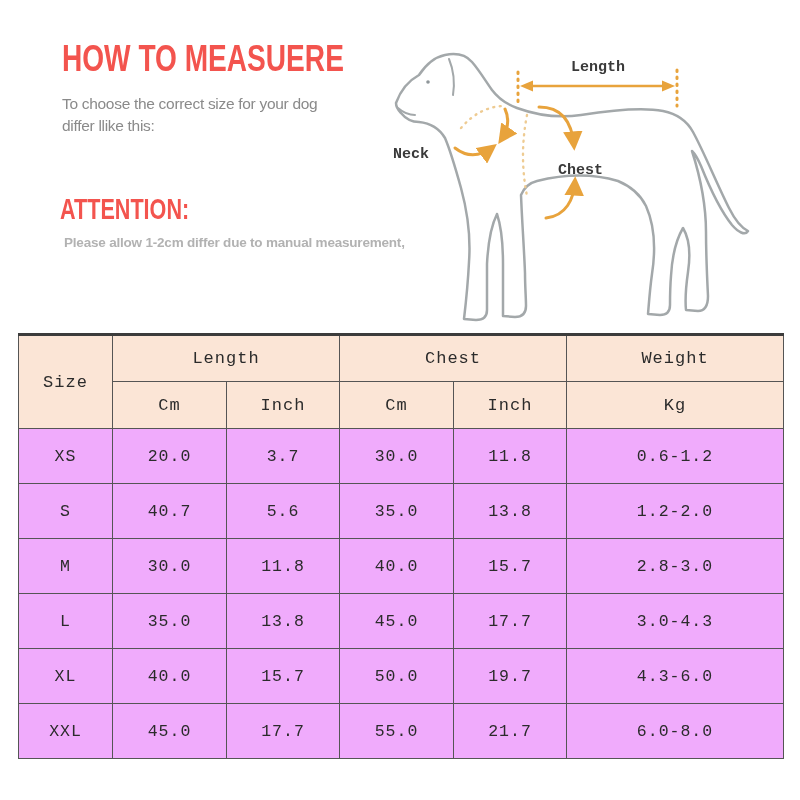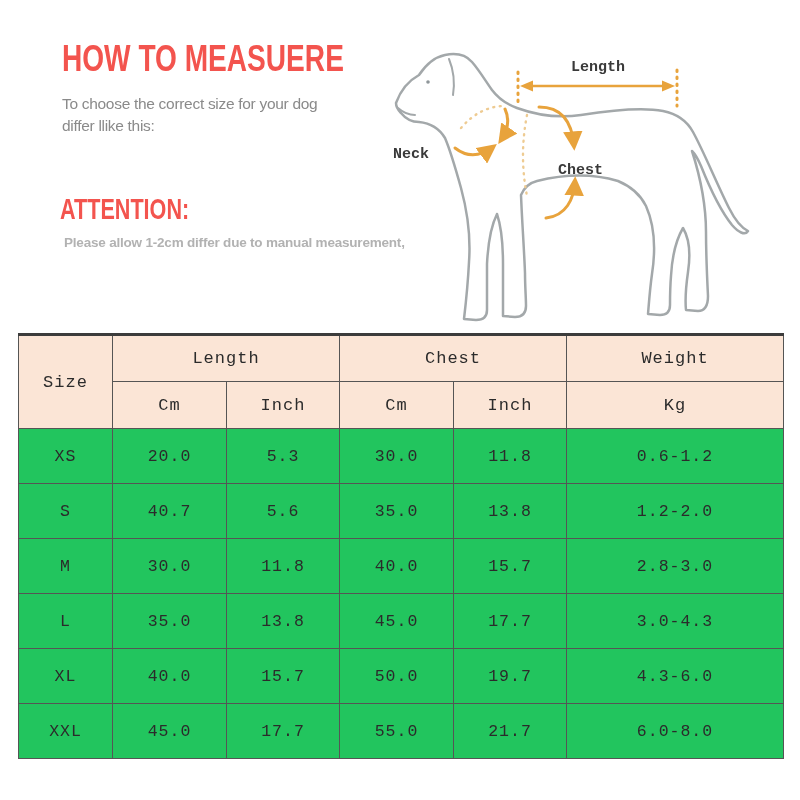--- a/index.html
+++ b/index.html
@@ -41,21 +41,21 @@
     color:#2b2b2b;
     border:1px solid #555555;border-top:3px solid #3c3c3c;
   }
   .size-table th,.size-table td{
     border:1px solid #555555;text-align:center;vertical-align:middle;
     font-weight:normal;padding:0;letter-spacing:1px;
   }
   .size-table thead tr{height:47px;}
   .size-table thead th{background:#fbe5d6;font-size:17px;}
   .size-table tbody tr{height:55px;}
-  .size-table tbody td{background:#22c55e;font-size:16.5px;margin-left:27px;}
+  .size-table tbody td{background:#f0abfc;font-size:16.5px;margin-left:27px;}
 </style>
 </head>
 <body>
 
 <div class="canvas">
 
   <h1 class="howto-title">HOW TO MEASUERE</h1>
   <p class="howto-sub"><span>To choose the correct size for your dog</span><br><span>differ llike this:</span></p>
 
   <h2 class="attention-title">ATTENTION:</h2>
@@ -165,21 +165,21 @@
         <th>Inch</th>
         <th>Cm</th>
         <th>Inch</th>
         <th>Kg</th>
       </tr>
     </thead>
     <tbody>
       <tr>
         <td>XS</td>
         <td>20.0</td>
-        <td>5.3</td>
+        <td>3.7</td>
         <td>30.0</td>
         <td>11.8</td>
         <td>0.6-1.2</td>
       </tr>
       <tr>
         <td>S</td>
         <td>40.7</td>
         <td>5.6</td>
         <td>35.0</td>
         <td>13.8</td>

